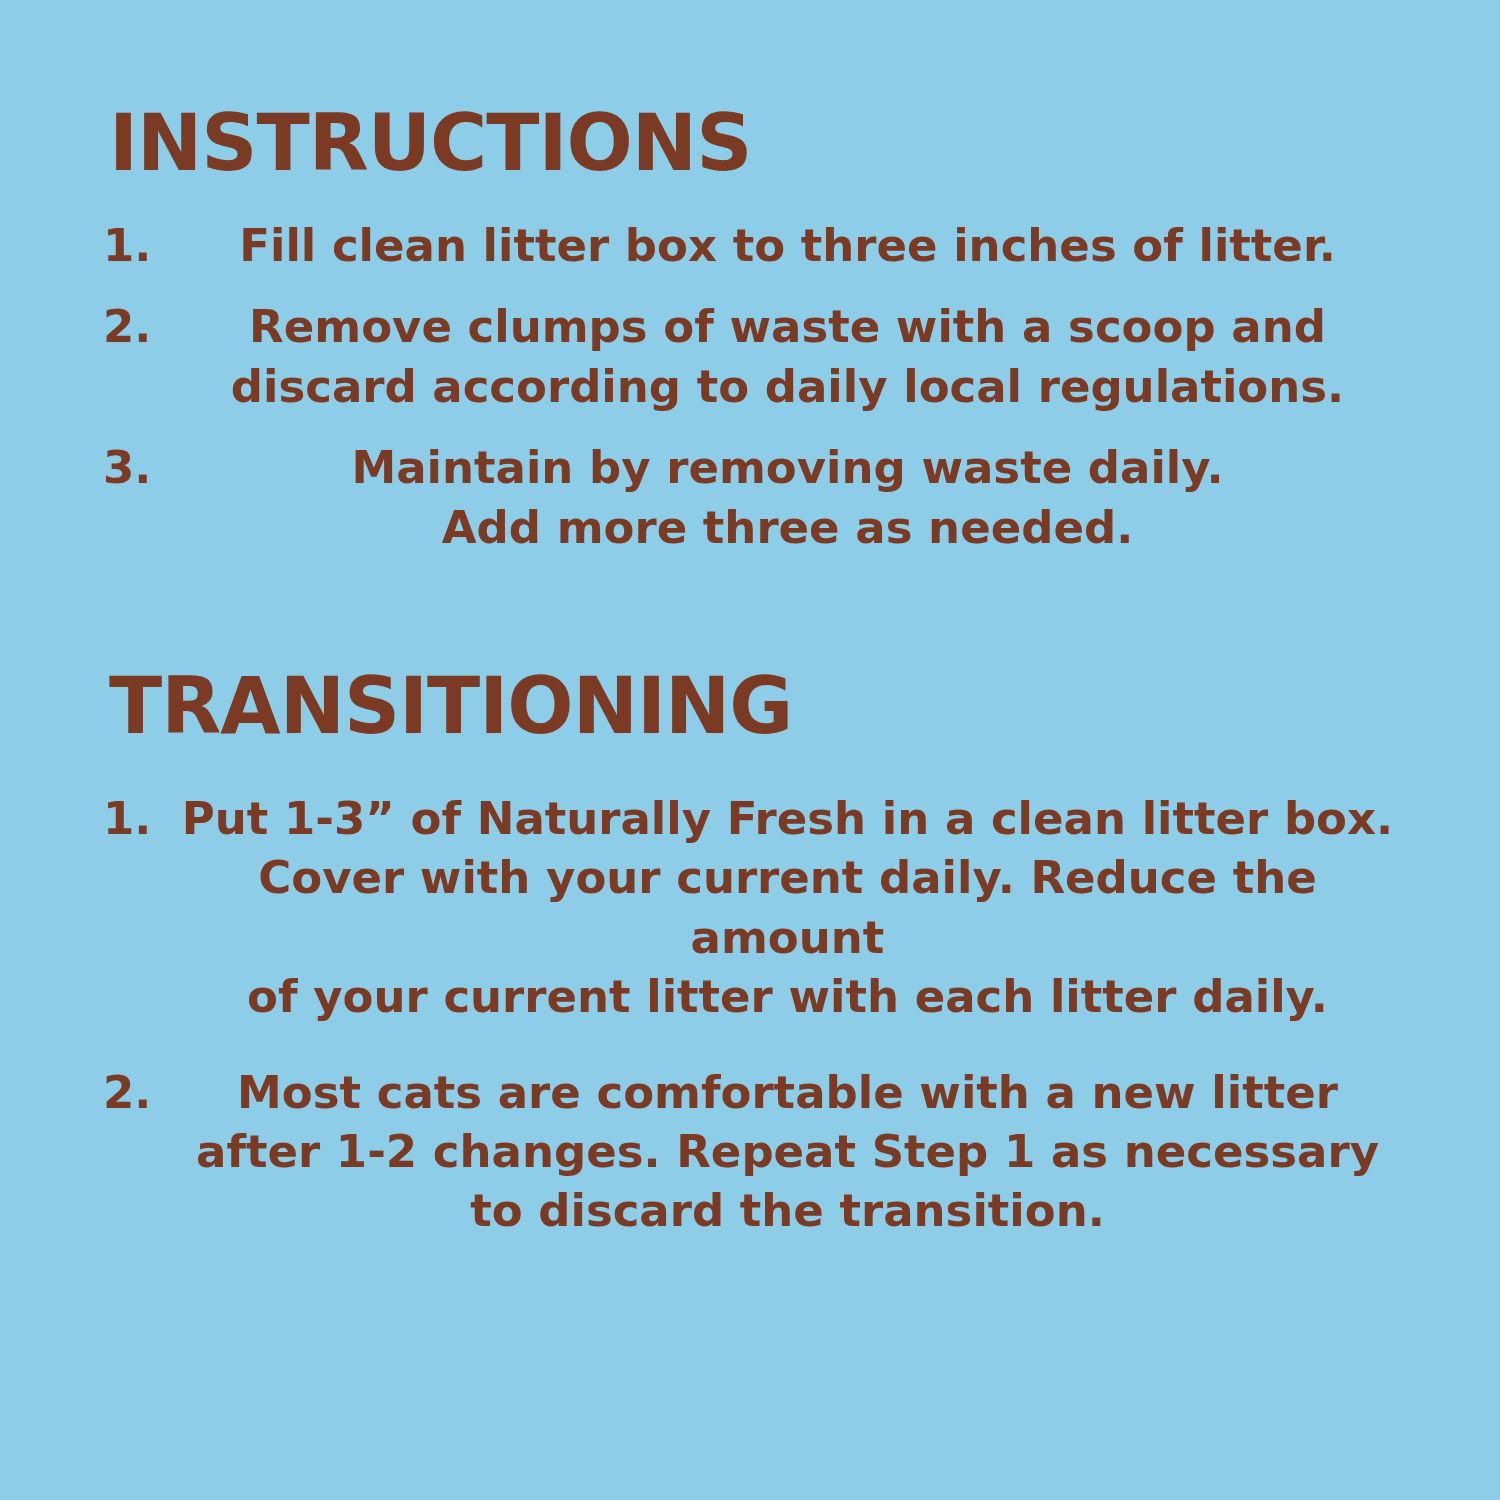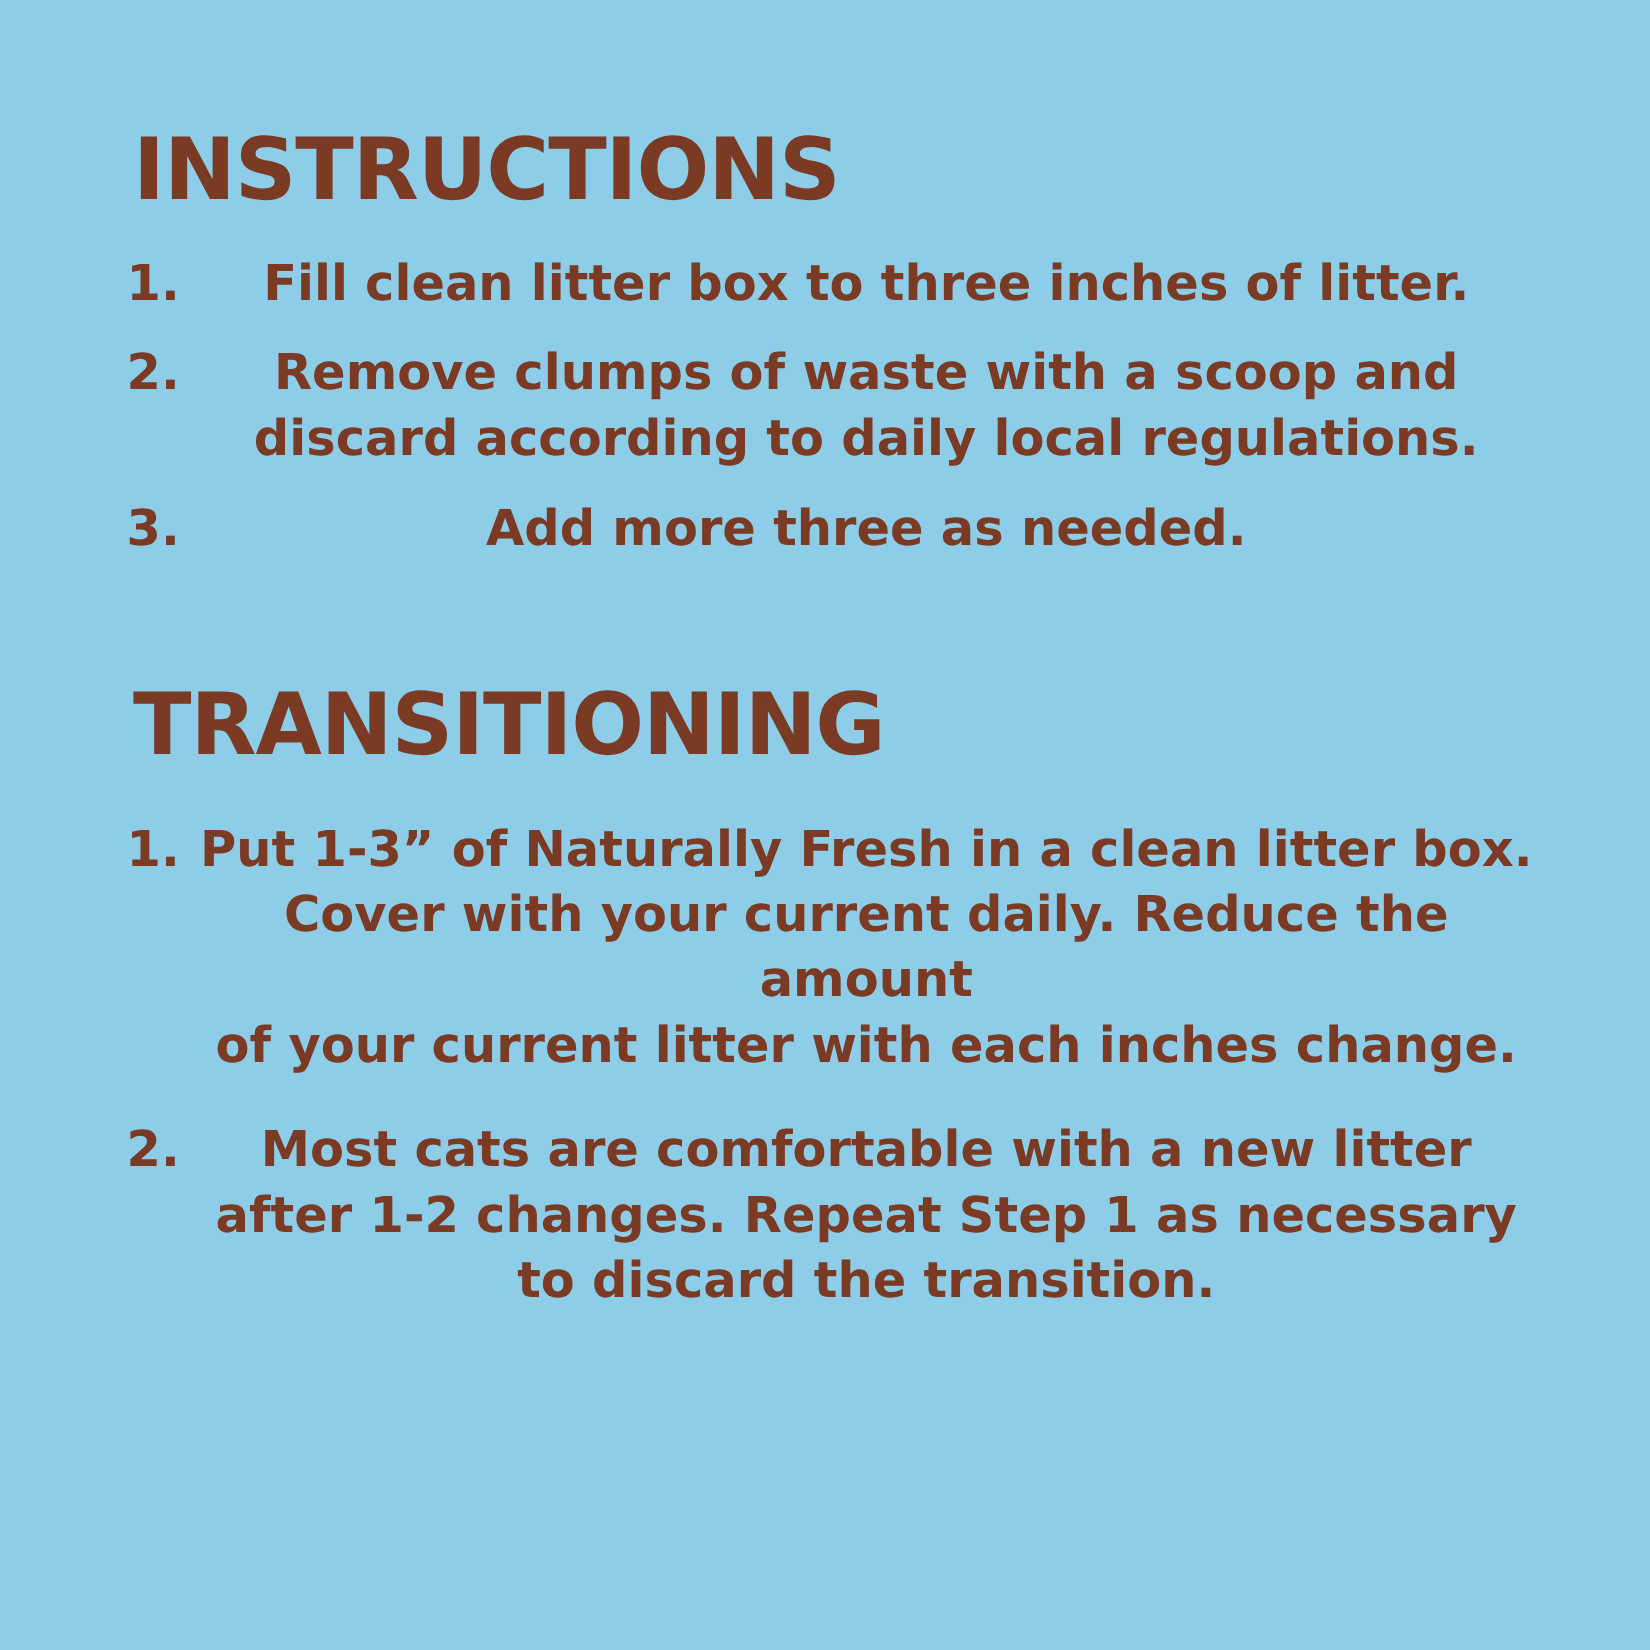--- a/index.html
+++ b/index.html
@@ -14,21 +14,21 @@
     overflow: hidden;
   }
   .page {
     width: 1500px;
     height: 1500px;
     box-sizing: border-box;
     padding: 100px 90px 0 95px;
     position: relative;
   }
   .section {
-    margin: 16px;
+    margin: 4px;
   }
   .section-title {
     color: #7a3a23;
     font-family: "DejaVu Sans", sans-serif;
     font-weight: bold;
     font-size: 78px;
     letter-spacing: -1px;
     line-height: 1.0;
     margin: 0 0 34px 10px;
   }
@@ -86,35 +86,36 @@
       <li class="step">
         <span class="step-num">2.</span>
         <span class="step-text">
           <span class="ln">Remove clumps of waste with a scoop and</span>
           <span class="ln">discard according to daily local regulations.</span>
         </span>
       </li>
       <li class="step">
         <span class="step-num">3.</span>
         <span class="step-text">
+          <span class="ln">Maintain by removing waste daily.</span>
           <span class="ln">Add more three as needed.</span>
         </span>
       </li>
     </ol>
   </section>
 
   <section class="section" id="sec-transition">
     <h1 class="section-title">TRANSITIONING</h1>
     <ol class="steps">
       <li class="step">
         <span class="step-num">1.</span>
         <span class="step-text">
           <span class="ln">Put 1-3” of Naturally Fresh in a clean litter box.</span>
           <span class="ln">Cover with your current daily. Reduce the amount</span>
-          <span class="ln">of your current litter with each inches change.</span>
+          <span class="ln">of your current litter with each litter daily.</span>
         </span>
       </li>
       <li class="step">
         <span class="step-num">2.</span>
         <span class="step-text">
           <span class="ln">Most cats are comfortable with a new litter</span>
           <span class="ln">after 1-2 changes. Repeat Step 1 as necessary</span>
           <span class="ln">to discard the transition.</span>
         </span>
       </li>

